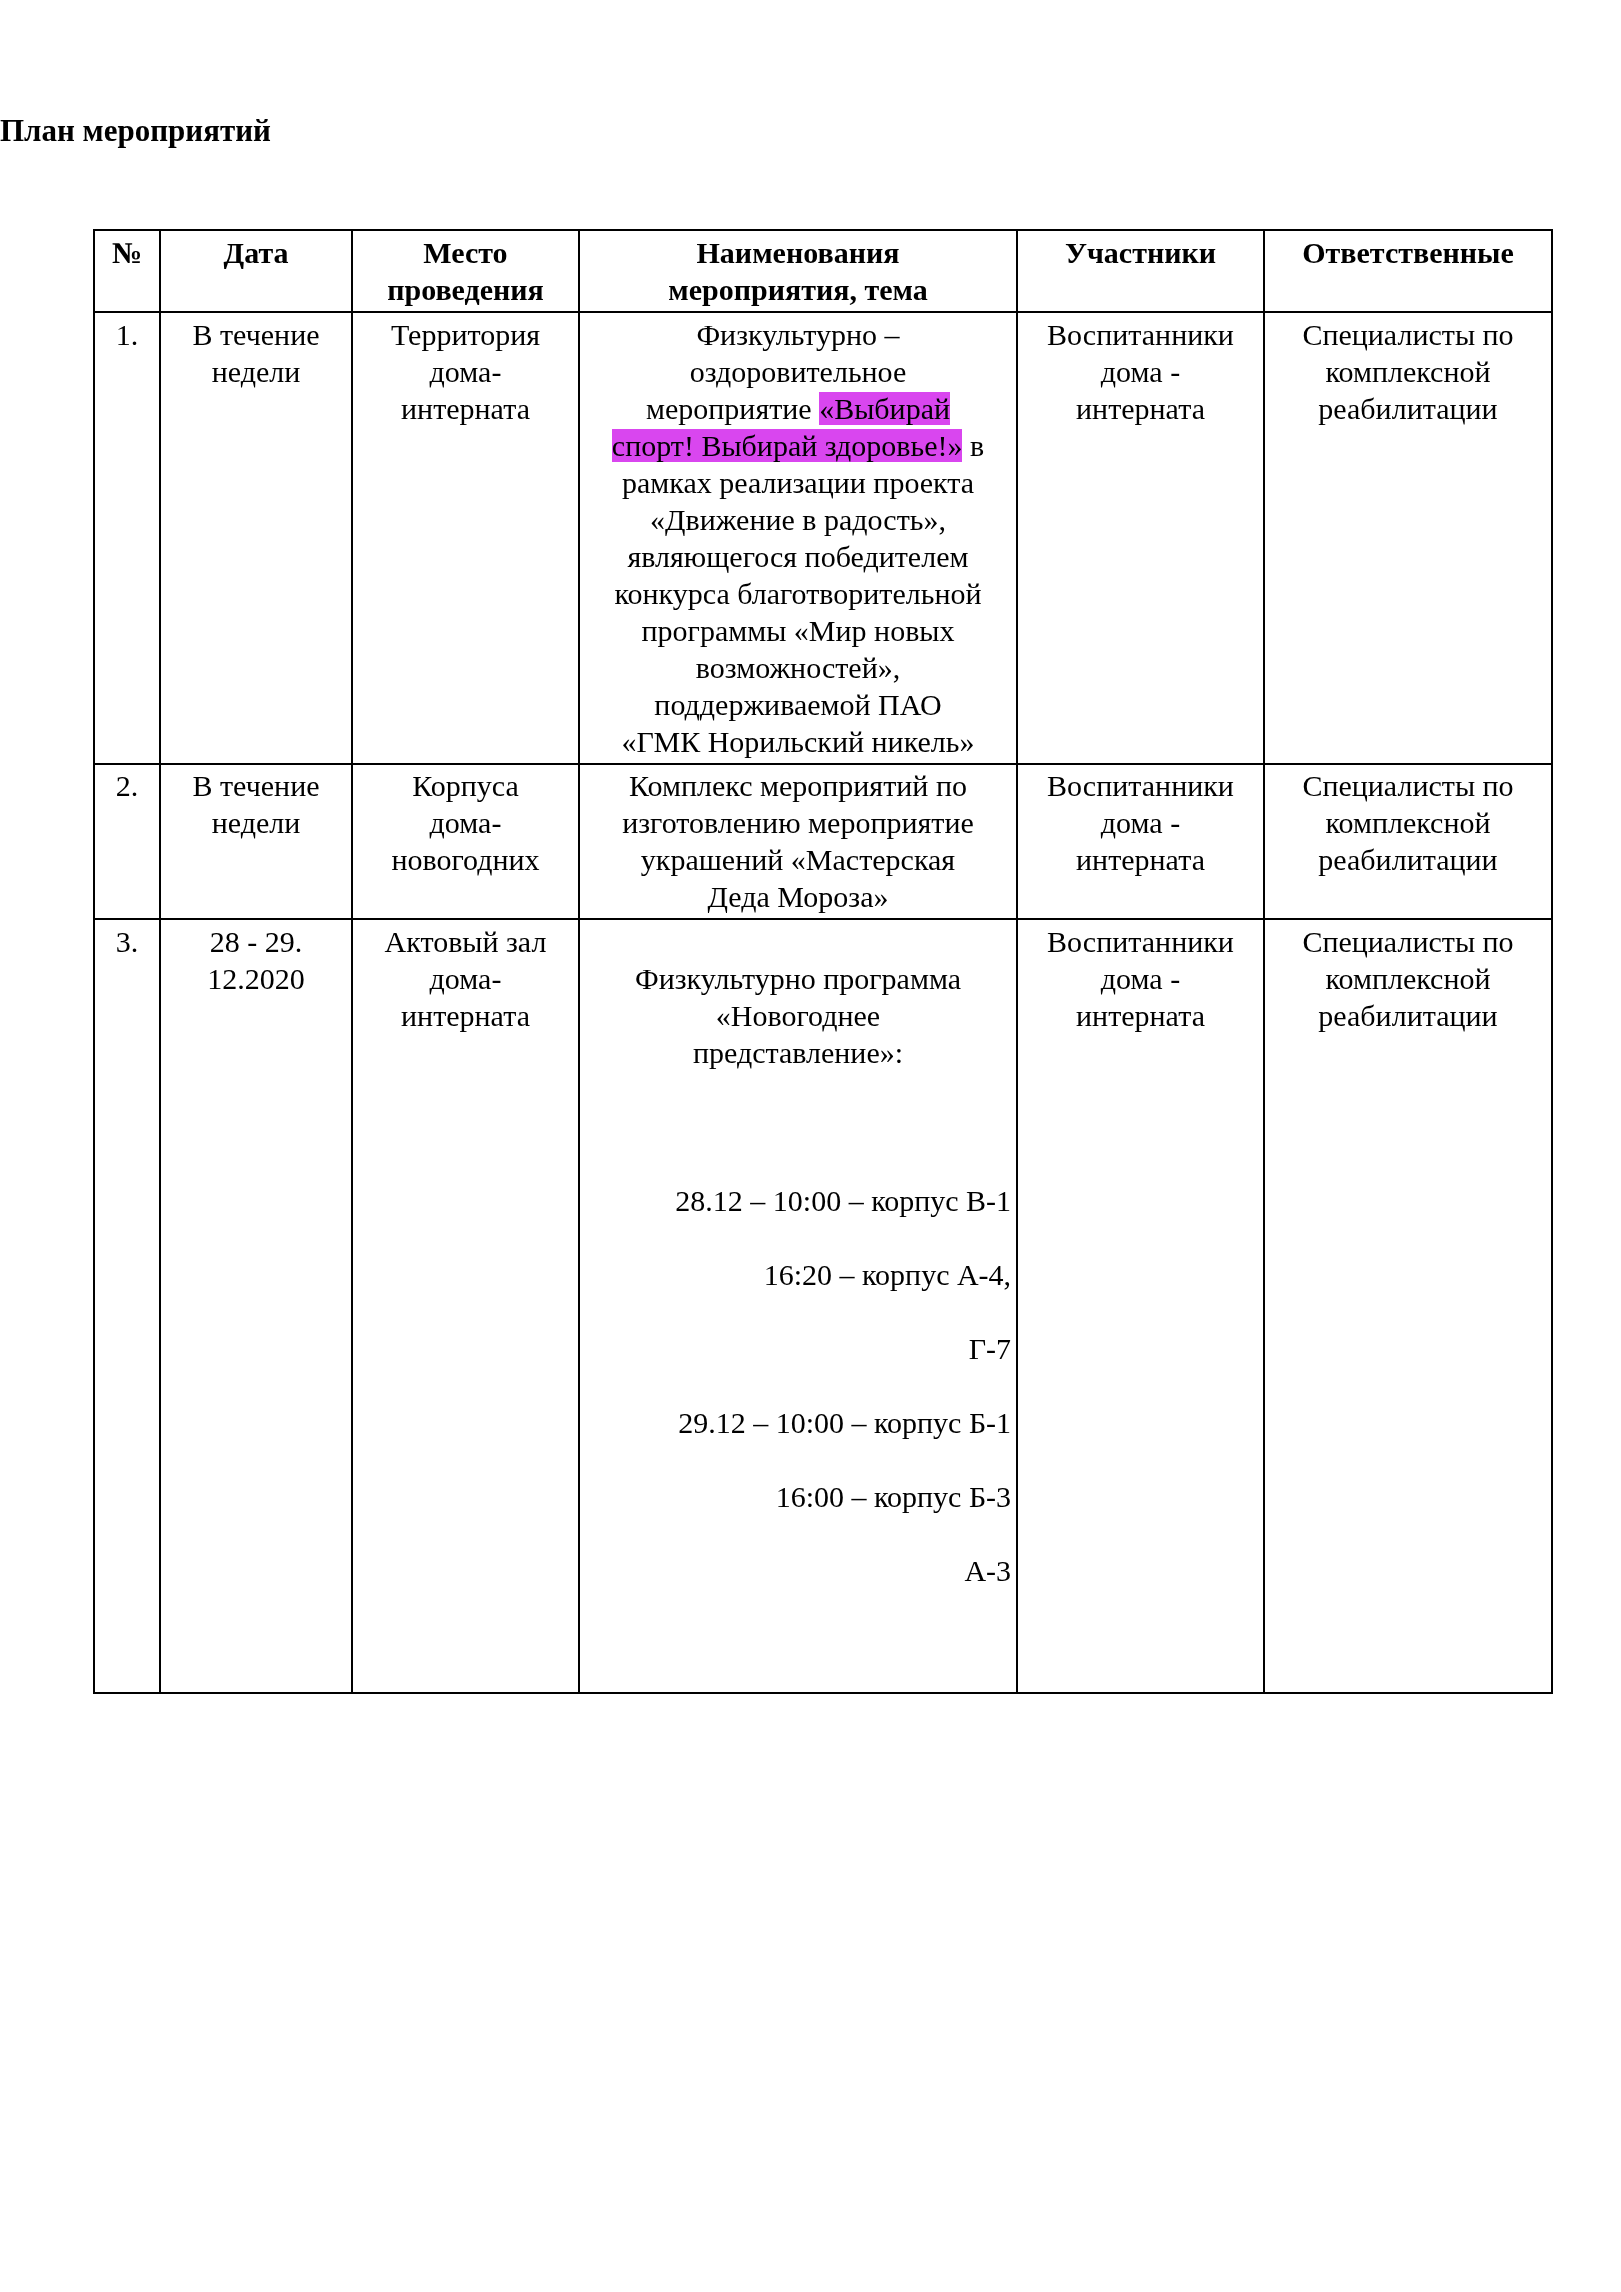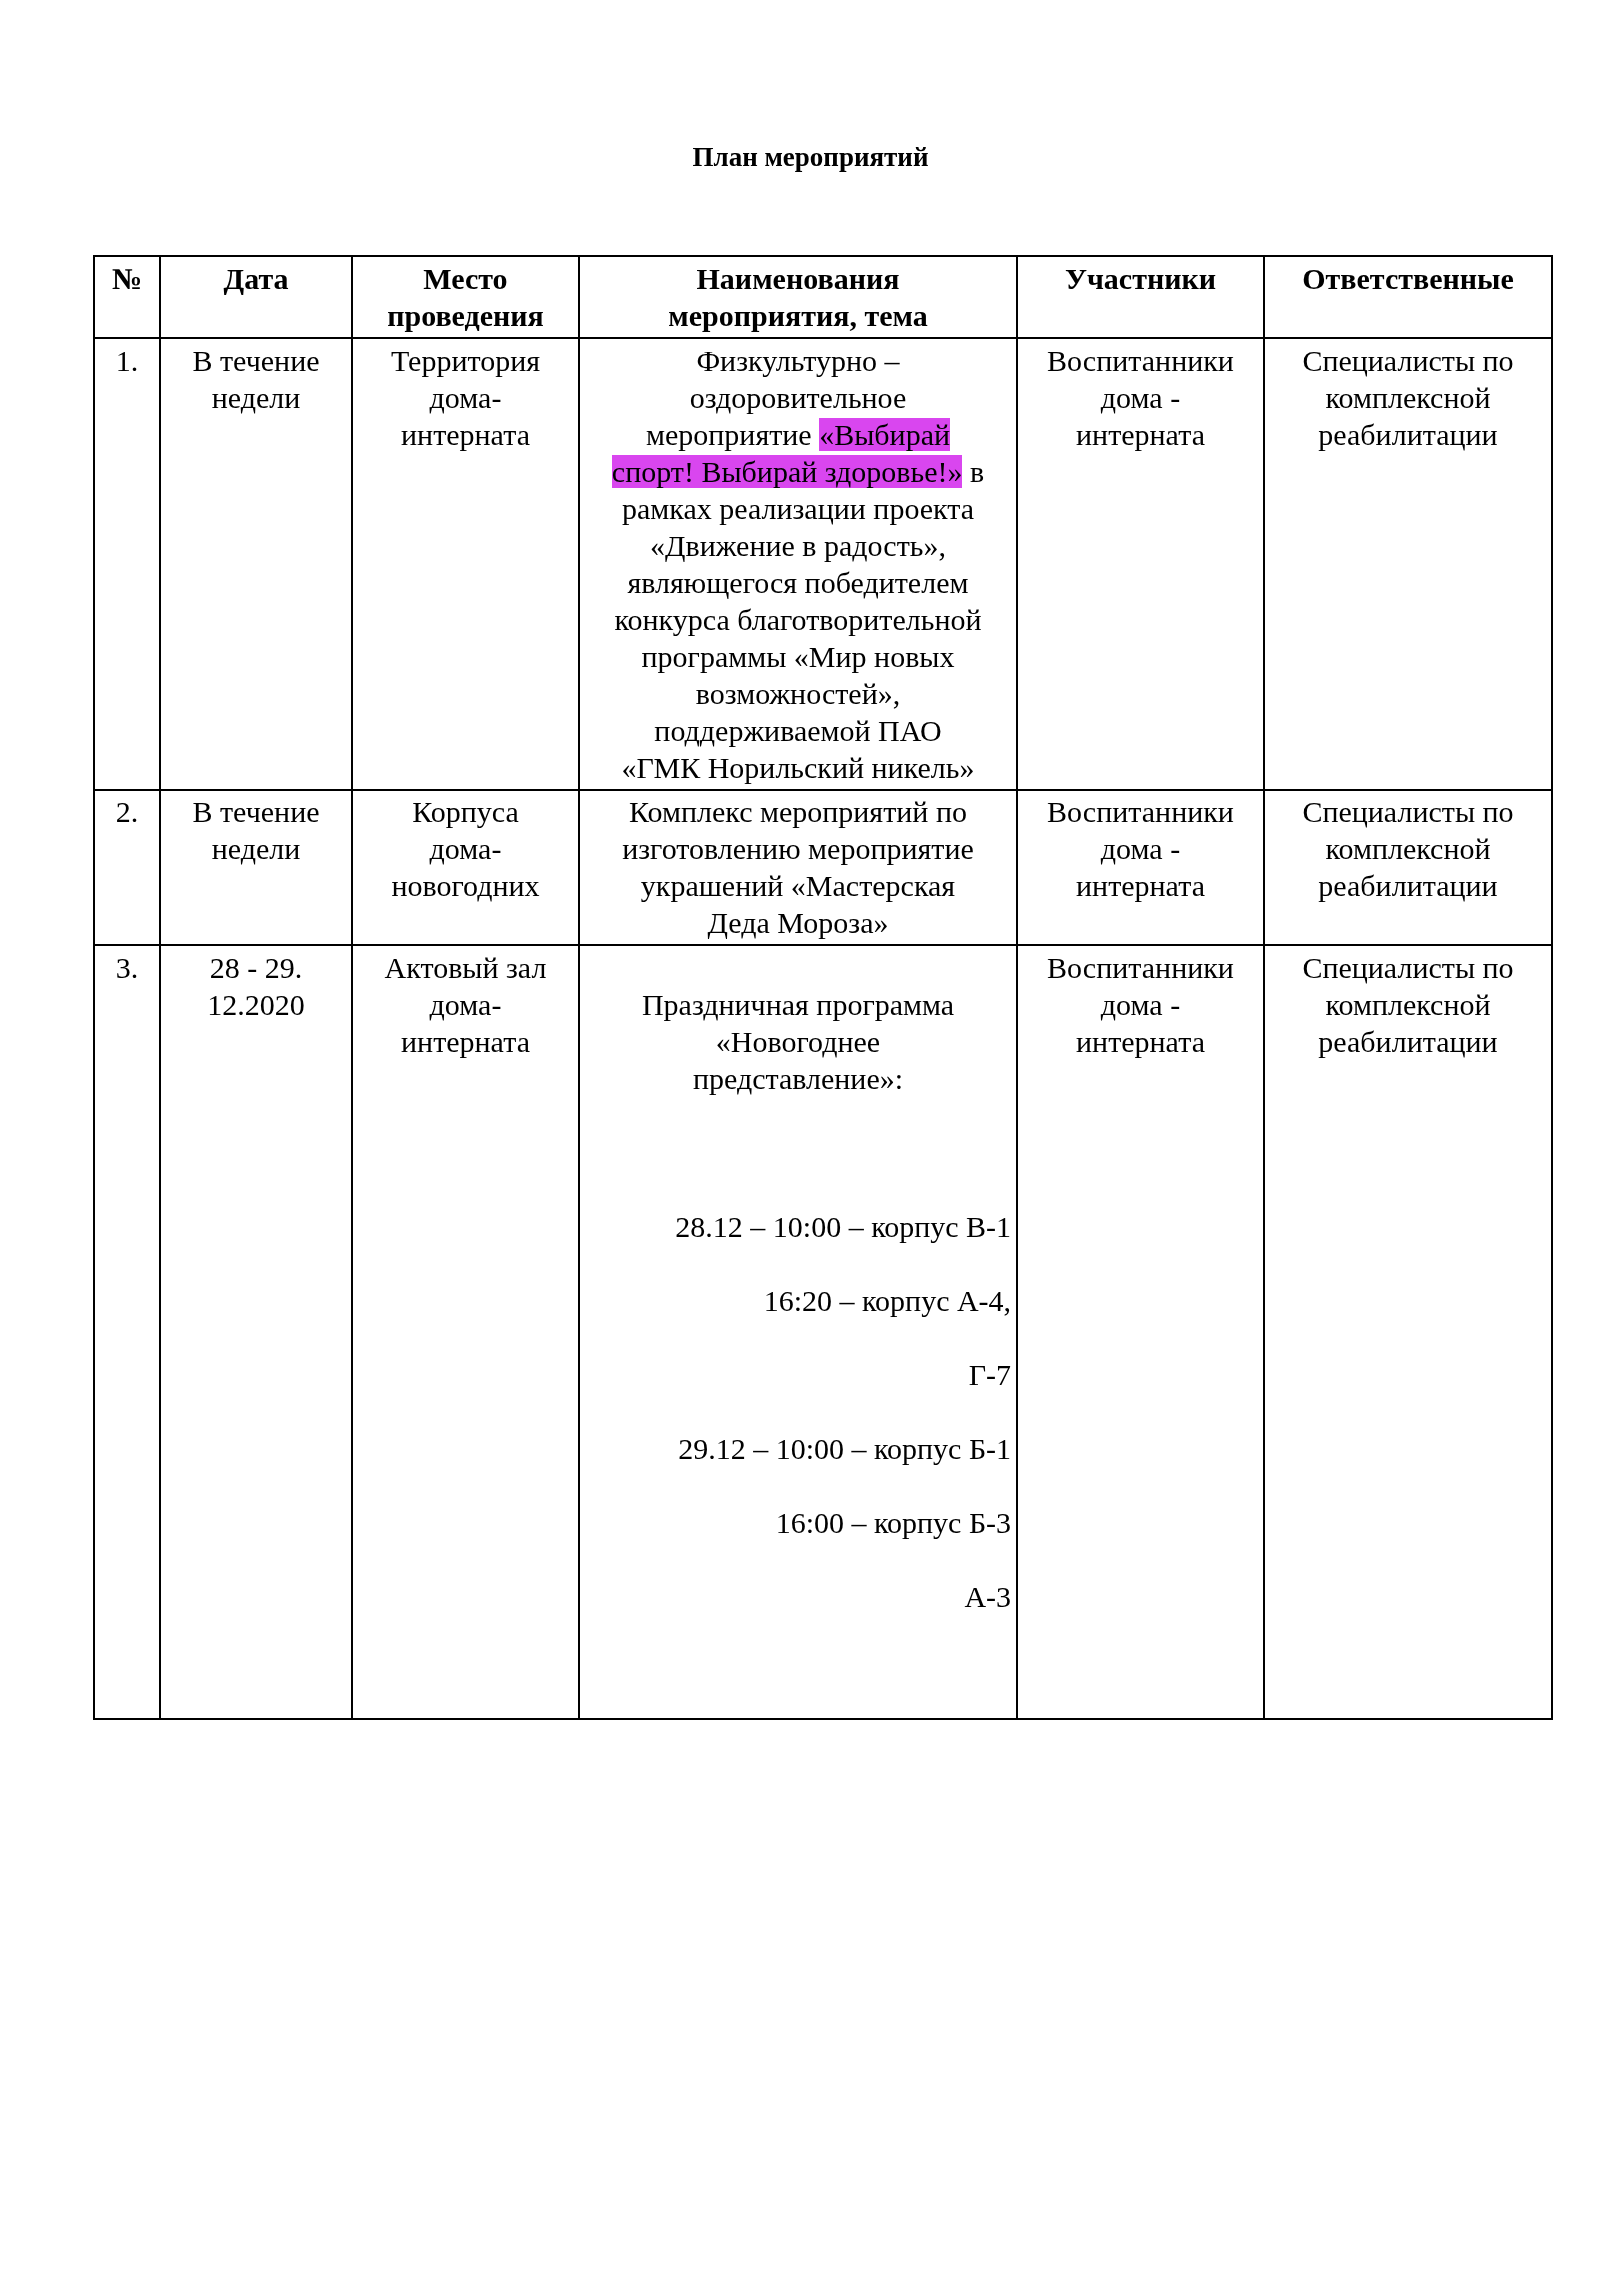--- a/index.html
+++ b/index.html
@@ -10,24 +10,24 @@
   .page {
     position: relative;
     width: 1621px;
     height: 2293px;
     background: #ffffff;
     color: #000000;
     font-family: "Liberation Serif", "DejaVu Serif", serif;
     overflow: hidden;
   }
   .doc-title {
-    padding-top: 100px;
-    text-align: center;
+    padding-top: 74px;
+    text-align: left;
     font-weight: bold;
-    font-size: 27px;
+    font-size: 31px;
     line-height: 38px;
     white-space: pre-line;
   }
   table.plan-table {
     border-collapse: collapse;
     table-layout: fixed;
     width: 1458px;
     margin: 41px 0 0 93px;
   }
   .plan-table th,
@@ -140,21 +140,21 @@
       </tr>
 
       <tr>
         <td>3.</td>
         <td>28 - 29.
 12.2020</td>
         <td>Актовый зал
 дома-
 интерната</td>
         <td>
-          <div class="name-center">Праздничная программа
+          <div class="name-center">Физкультурно программа
 «Новогоднее
 представление»:</div>
           <div class="schedule">
             <div class="sched-line i0">28.12 – 10:00 – корпус В-1</div>
             <div class="sched-line i1">16:20 – корпус А-4,</div>
             <div class="sched-line i2">Г-7</div>
             <div class="sched-line i0">29.12 – 10:00 – корпус Б-1</div>
             <div class="sched-line i1">16:00 – корпус Б-3</div>
             <div class="sched-line i2">А-3</div>
           </div>

